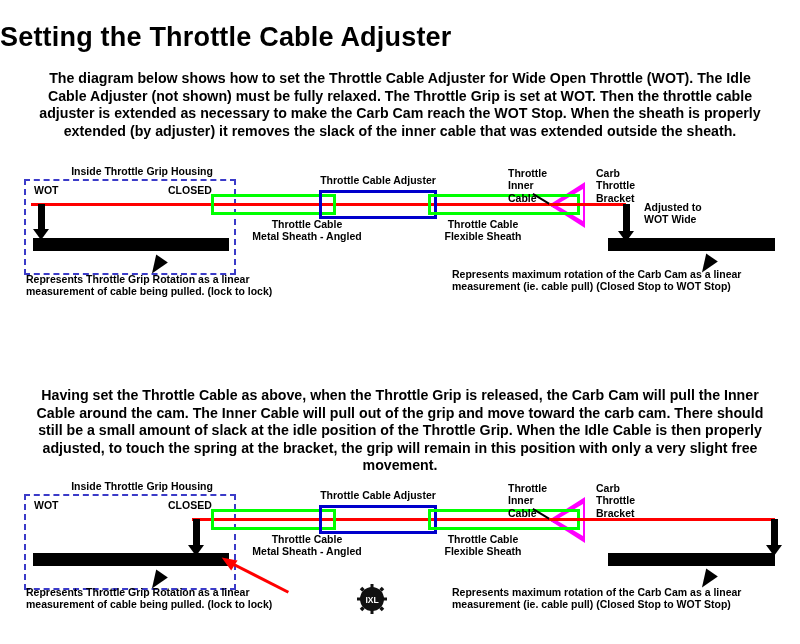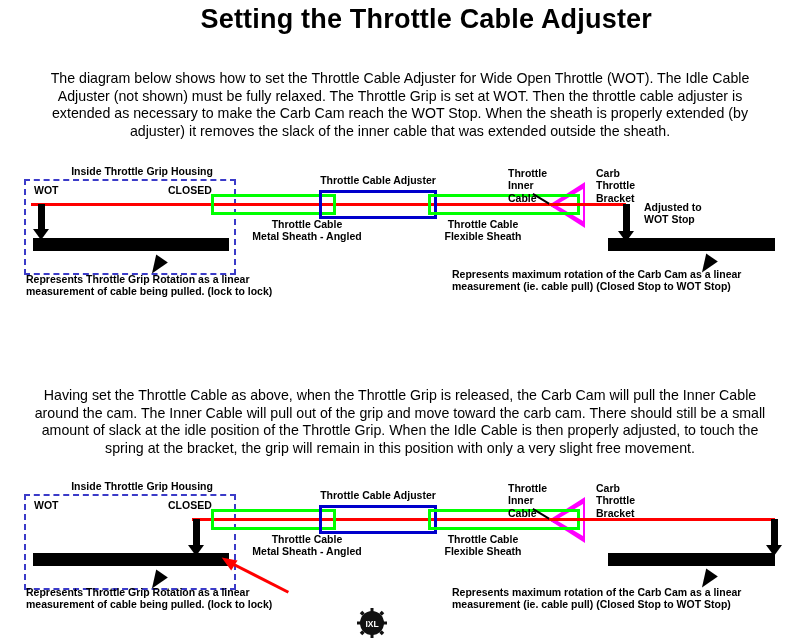--- a/index.html
+++ b/index.html
@@ -19,34 +19,34 @@
     position: relative;
     width: 800px;
     height: 644px;
     background: #ffffff;
   }
 
   
   .title {
     position: absolute;
     left: 0;
-    top: 4px;
+    top: 22px;
     width: 652px;
-    text-align: right;
+    text-align: left;
     font-size: 27px;
     font-weight: bold;
     letter-spacing: 0.2px;
   }
   .para {
     position: absolute;
     left: 28px;
     width: 744px;
     text-align: center;
     font-size: 14.2px;
-    font-weight: normal;
+    font-weight: bold;
     line-height: 17.6px;
   }
   #para-1 { top: 70px; }
   #para-2 { top: 387px; }
 
   
   .diagram {
     position: absolute;
     left: 0;
     width: 800px;
@@ -141,21 +141,21 @@
     background: #000000;
     height: 1.5px;
     transform-origin: left center;
   }
 
   .watermark {
     position: absolute;
     width: 30px;
     height: 30px;
     left: 357px;
-    top: 608px;
+    top: 584px;
   }
 </style>
 </head>
 <body>
 
 <div id="page">
 
   <div class="title">Setting the Throttle Cable Adjuster</div>
 
   <div class="para" id="para-1">The diagram below shows how to set the Throttle Cable Adjuster for Wide Open Throttle (WOT). The Idle Cable Adjuster (not shown) must be fully relaxed. The Throttle Grip is set at WOT. Then the throttle cable adjuster is extended as necessary to make the Carb Cam reach the WOT Stop. When the sheath is properly extended (by adjuster) it removes the slack of the inner cable that was extended outside the sheath.</div>
@@ -209,21 +209,21 @@
          border-right:27px solid #ffffff;"></div>
 
     <div class="sheath" style="left:556px; top:34px; width:24px; height:21px; border-left:none;"></div>
     <div class="red-line" style="left:549px; top:43px; width:77px;"></div>
 
     <div class="arrow-down" style="left:618px; top:44px; width:16px; height:38px;">
       <div class="shaft" style="height:27px;"></div>
       <div class="head"></div>
     </div>
     <div class="lbl" style="left:644px; top:41px;">Adjusted to
-WOT Stop</div>
+WOT Wide</div>
 
     <div class="black-bar" style="left:608px; top:78px; width:167px; height:13px;"></div>
 
     <div class="diag-arrow" style="left:150px; top:97px;
          border-left:7px solid transparent; border-right:7px solid transparent;
          border-bottom:18px solid #000000; transform:rotate(214deg);"></div>
 
     <div class="diag-arrow" style="left:700px; top:96px;
          border-left:7px solid transparent; border-right:7px solid transparent;
          border-bottom:18px solid #000000; transform:rotate(214deg);"></div>

